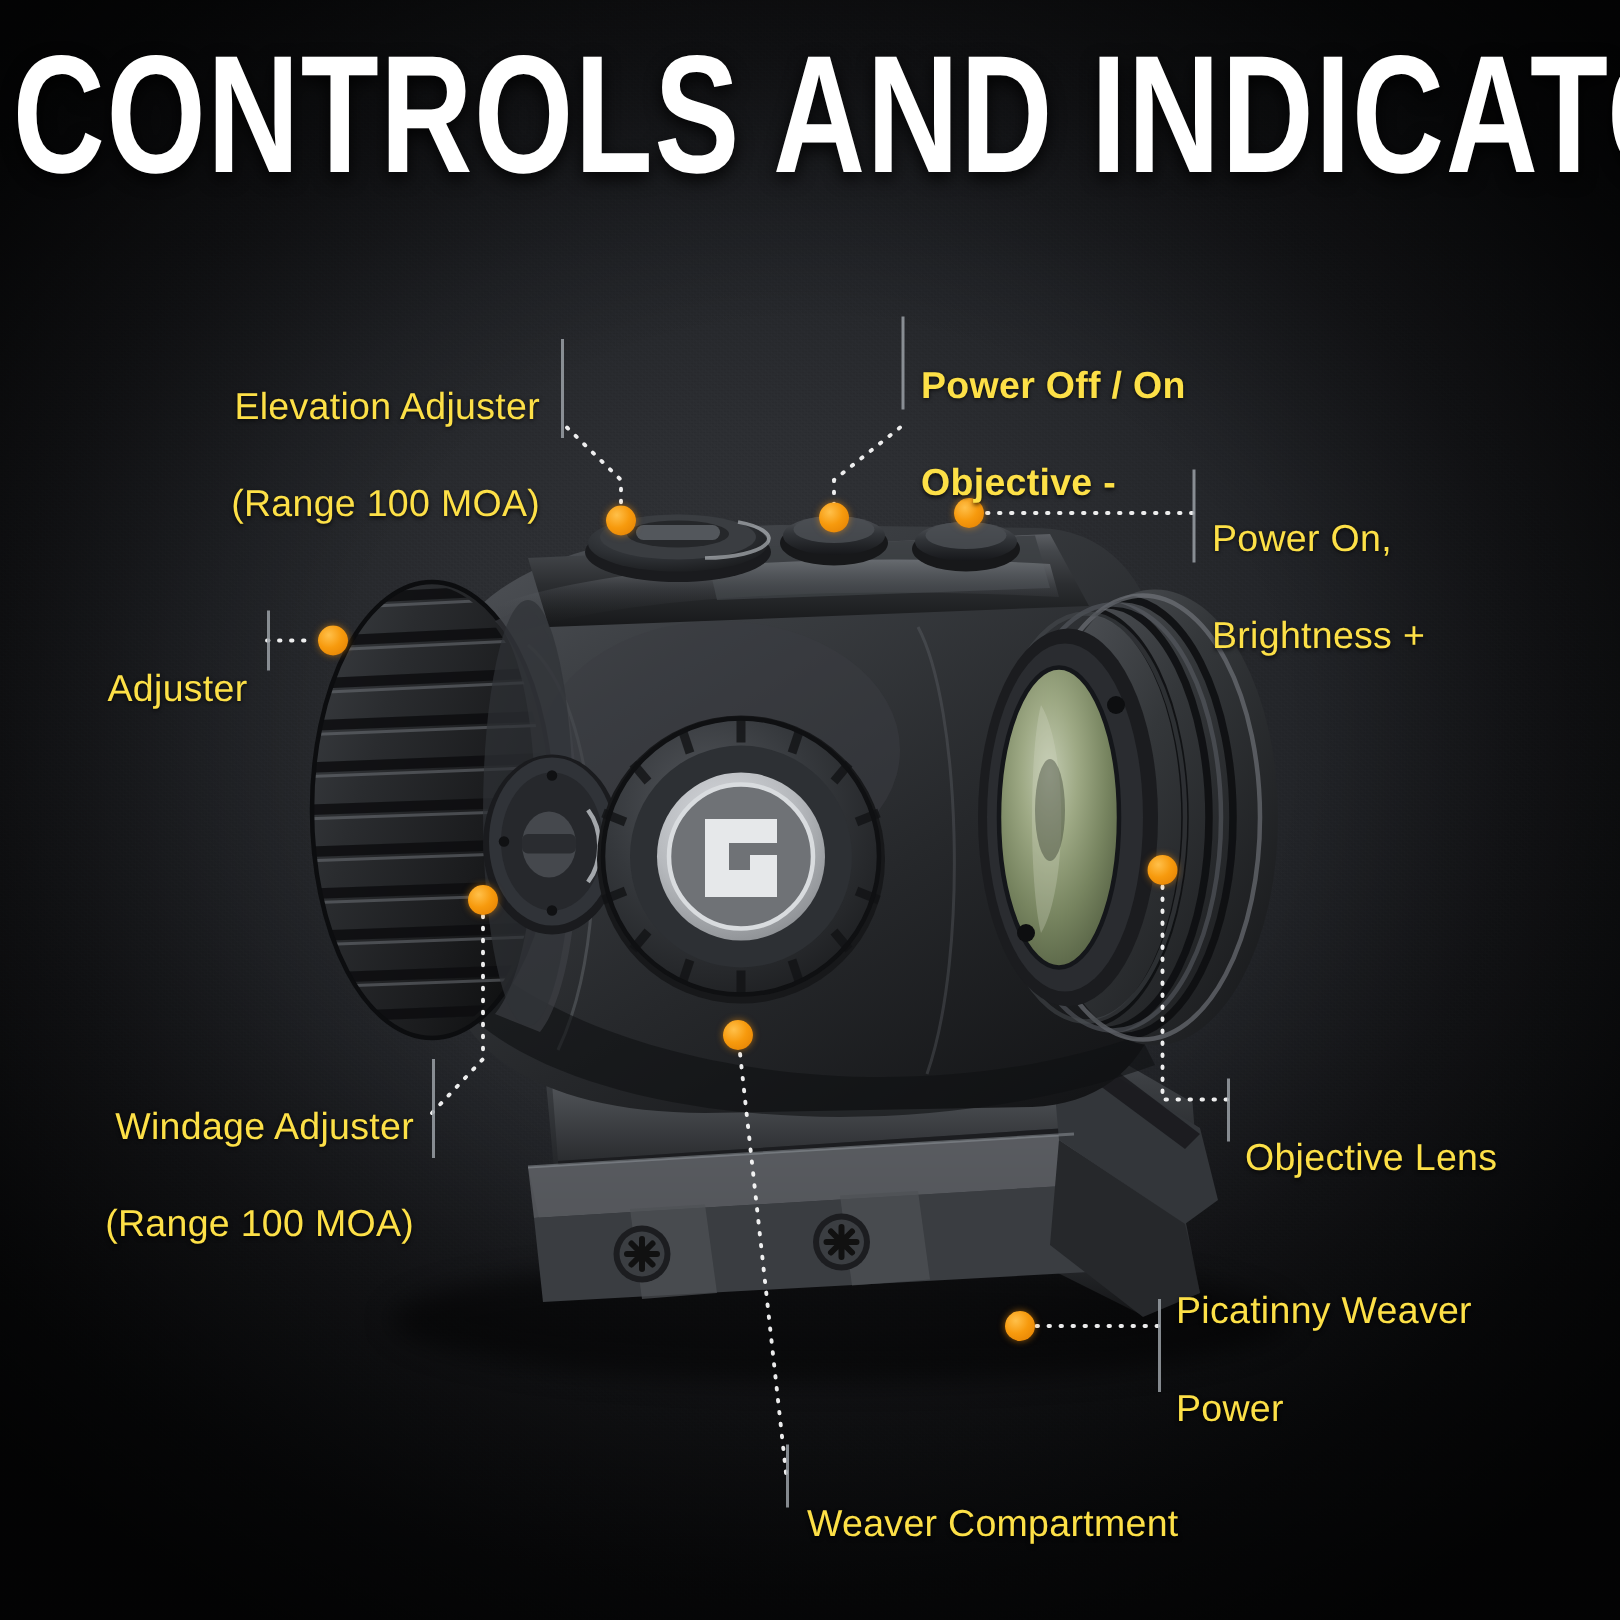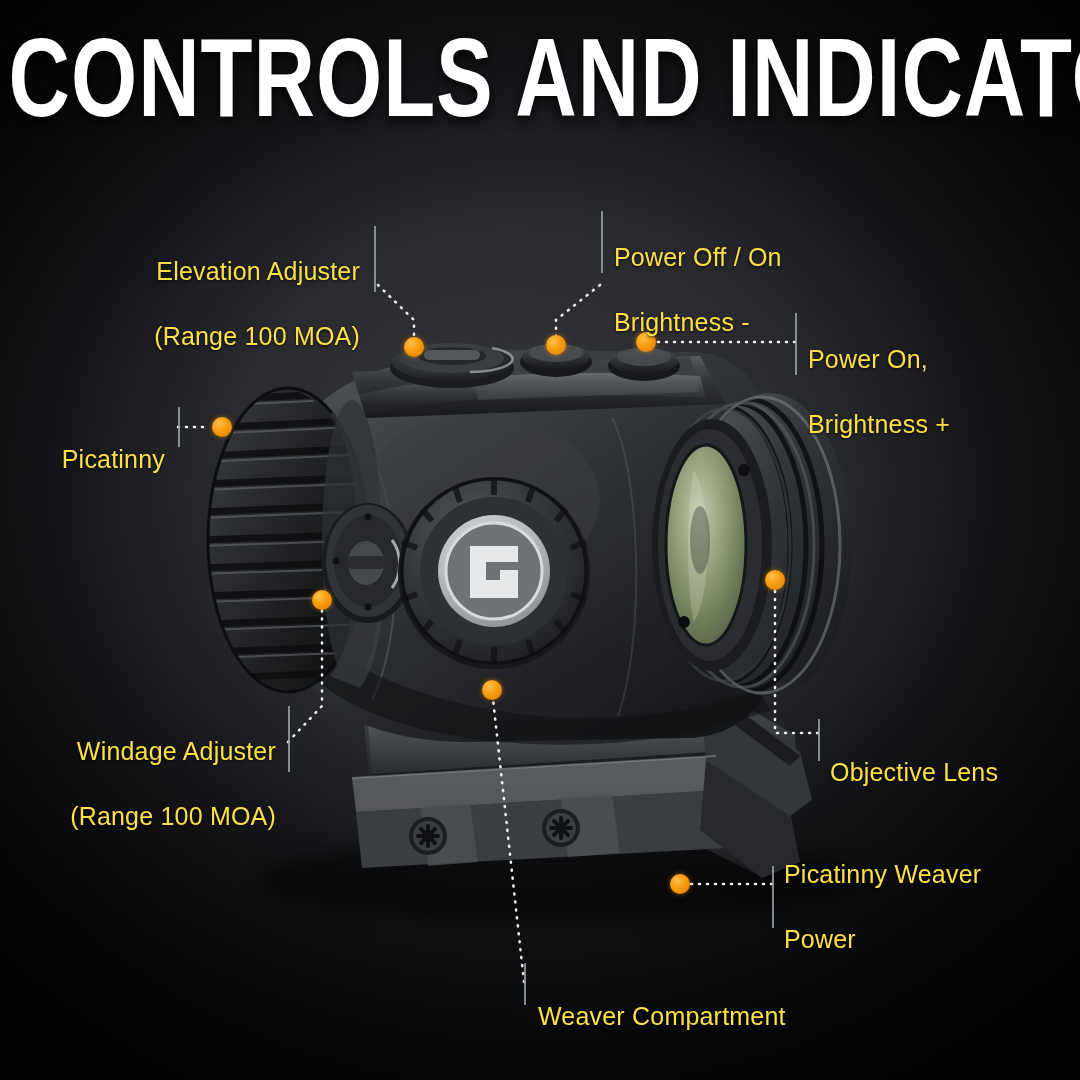--- a/index.html
+++ b/index.html
@@ -385,34 +385,34 @@
   <div class="dot" style="left:775px; top:580px;"></div>
   <div class="dot" style="left:680px; top:884px;"></div>
   <div class="dot" style="left:492px; top:690px;"></div>
 
   <div class="label right-al" style="left:60px; top:222px; width:300px;">
     <div>Elevation Adjuster</div>
     <div>(Range 100 MOA)</div>
   </div>
   <div class="rule" style="left:374px; top:226px; height:66px;"></div>
 
-  <div class="label left-al" style="left:614px; top:208px; width:300px;">
+  <div class="label left-al" style="left:614px; top:208px; width:300px;font-weight:bold;">
     <div>Power Off / On</div>
-    <div>Brightness -</div>
+    <div>Objective -</div>
   </div>
   <div class="rule" style="left:601px; top:211px; height:62px;"></div>
 
   <div class="label left-al" style="left:808px; top:310px; width:260px;">
     <div>Power On,</div>
     <div>Brightness +</div>
   </div>
   <div class="rule" style="left:795px; top:313px; height:62px;"></div>
 
   <div class="label right-al" style="left:0px; top:410px; width:165px;">
-    <div>Picatinny</div>
+    <div>Adjuster</div>
   </div>
   <div class="rule" style="left:178px; top:407px; height:40px;"></div>
 
   <div class="label right-al" style="left:0px; top:702px; width:276px;">
     <div>Windage Adjuster</div>
     <div>(Range 100 MOA)</div>
   </div>
   <div class="rule" style="left:288px; top:706px; height:66px;"></div>
 
   <div class="label left-al" style="left:830px; top:723px; width:240px;">

